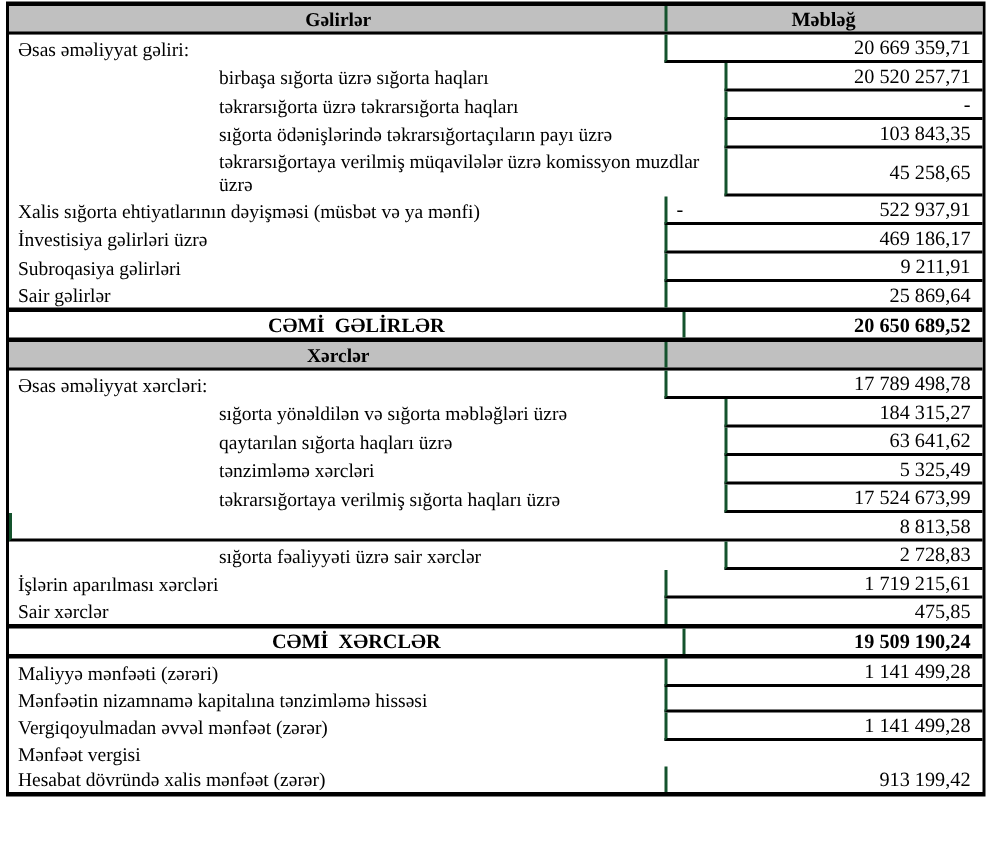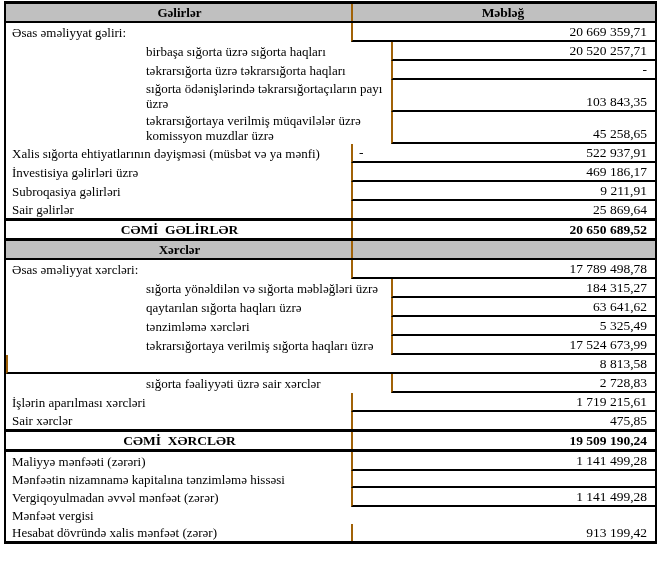--- a/index.html
+++ b/index.html
@@ -20,33 +20,34 @@
     background: #ffffff;
   }
   .row { display: flex; align-items: stretch; min-height: 17px; }
   .row.column-header, .row.section-header {
     background: #c0c0c0;
     border-bottom: 2px solid #000;
   }
   .row.total {
     border-top: 3px solid #000;
     border-bottom: 3px solid #000;
+    padding-left: 12px;
   }
   .cell-l {
-    width: 345px; box-sizing: border-box;
+    width: 437px; box-sizing: border-box;
     padding: 1px 4px 1px 6px;
     display: flex; align-items: center;
     font-size: 13px; line-height: 15px;
   }
   .cell-r {
     flex: 1; box-sizing: border-box;
-    border-left: 2px solid #a16207;
+    border-left: 2px solid #14532d;
     border-bottom: 2px solid #000;
     padding: 1px 8px 1px 6px;
-    display: flex; align-items: flex-end; justify-content: flex-end;
+    display: flex; align-items: center; justify-content: flex-end;
     font-size: 13.5px; line-height: 15px;
   }
   .row.column-header .cell-r,
   .row.section-header .cell-r,
   .row.total .cell-r,
   .row.last .cell-r { border-bottom: none; }
   .row.column-header .cell-l,
   .row.section-header .cell-l,
   .row.total .cell-l { justify-content: center; font-weight: 700; }
   .row.column-header .cell-r { justify-content: center; font-weight: 700; }

